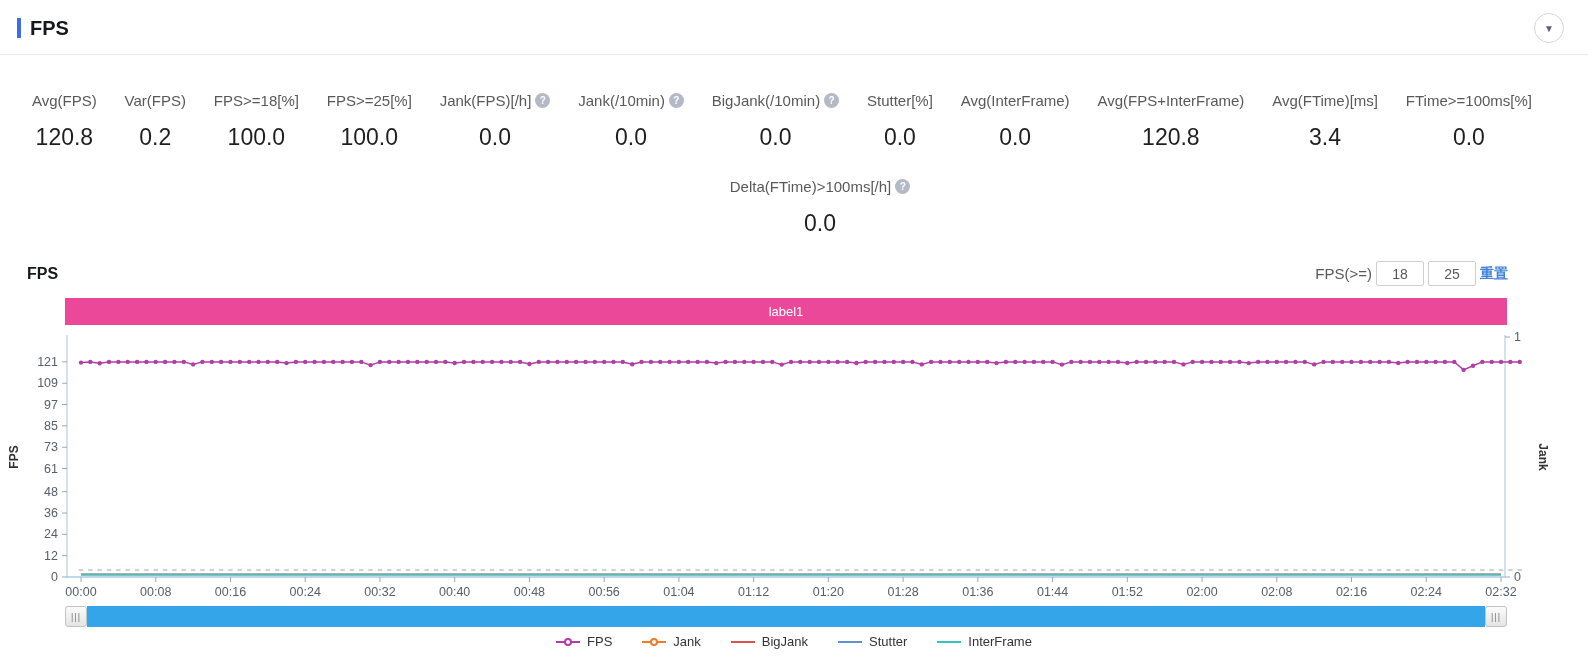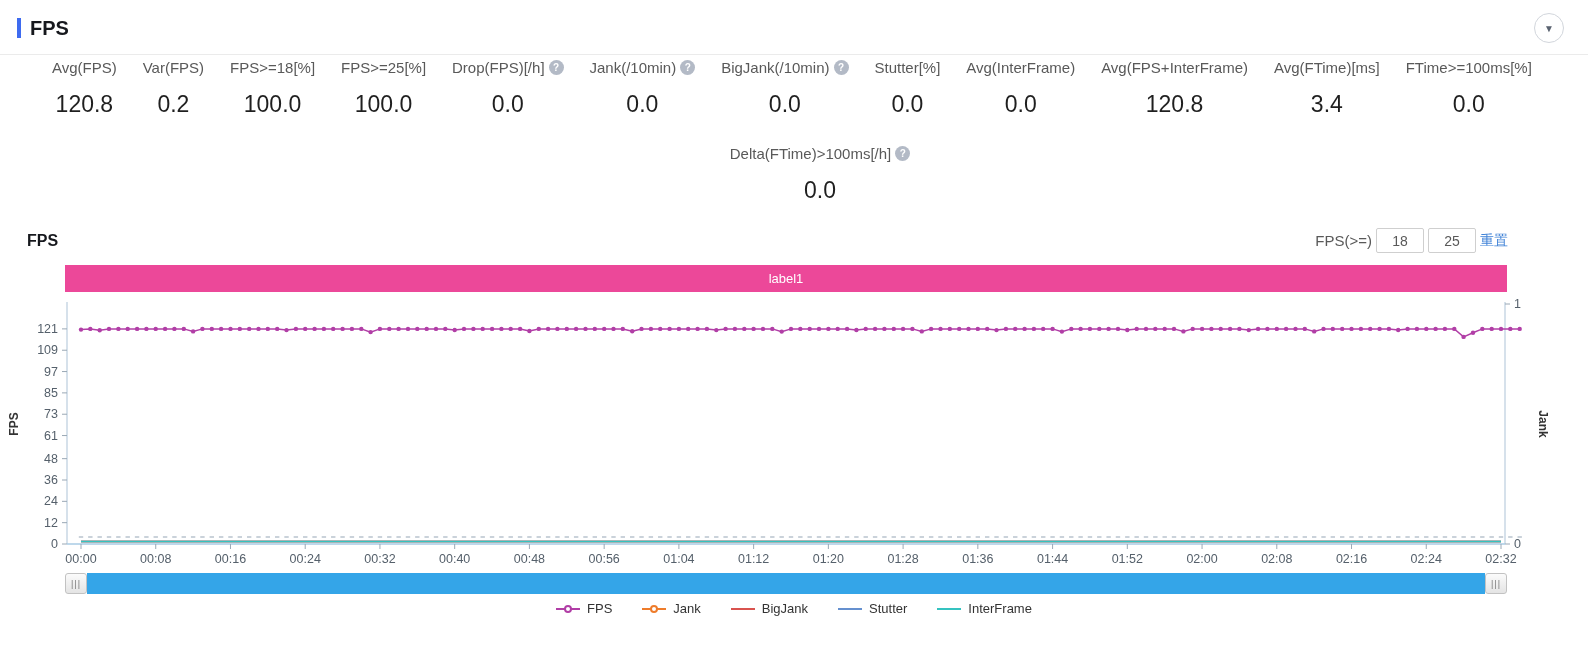--- a/index.html
+++ b/index.html
@@ -8,40 +8,40 @@
   
   .hdr { display:flex; justify-content:space-between; align-items:center;
     padding:13px 24px 11px 17px; border-bottom:1px solid #ebebeb; }
   .hdr-left { display:flex; align-items:center; }
   .accent-bar { width:4px; height:20px; background:#3e6bf0; margin-right:9px; }
   .hdr-title { font-size:20px; font-weight:bold; color:#16181d; }
   .collapse-btn { width:30px; height:30px; border:1px solid #d2d6dc; border-radius:50%;
     background:#fff; color:#5a6270; font-size:10px; display:flex; align-items:center;
     justify-content:center; cursor:pointer; }
   
-  .metrics-row1 { margin-top:4px; display:flex; justify-content:space-between;
-    padding:0 56px 0 52px; }
+  .metrics-row1 { margin-top:37px; display:flex; justify-content:space-between;
+    padding:0 56px 0 32px; }
   .metrics-row2 { margin-top:27px; padding-left:52px; }
   .metric { text-align:center; }
   .metric .mlabel { font-size:15px; color:#595959; display:flex; align-items:center;
     justify-content:center; gap:4px; white-space:nowrap; }
   .metric .mvalue { margin-top:15px; font-size:23px; font-weight:normal; color:#1f1f1f; }
   .help-ic { display:inline-block; width:15px; height:15px; border-radius:50%;
     background:#b3bac6; color:#fff; font-size:10px; font-weight:bold; line-height:15px;
     text-align:center; }
   
   .chart-hdr { margin-top:24px; display:flex; justify-content:space-between;
     align-items:center; padding:0 80px 0 27px; }
   .chart-title { font-size:16px; font-weight:bold; color:#16181d; }
   .chart-controls { display:flex; align-items:center; gap:4px; }
   .chart-controls .flabel { font-size:15px; color:#595959; }
   .chart-controls input { width:48px; height:25px; border:1px solid #cfcfcf;
     border-radius:2px; text-align:center; font-size:14px; color:#595959;
     font-family:"Liberation Sans", sans-serif; }
-  .reset-link { font-size:14px; color:#4183d7; text-decoration:none; cursor:pointer; }
+  .reset-link { font-size:14px; color:#4183d7; text-decoration:none; cursor:pointer;font-weight:bold; }
   
   .banner { margin:12px 81px 0 65px; height:27px; color:#fff; font-size:13px;
     display:flex; align-items:center; justify-content:center; }
   
   .chart-wrap { position:relative; margin-top:7px; }
   
   .scrollbar { margin:2px 81px 0 65px; height:21px; display:flex; }
   .sb-handle { width:22px; background:linear-gradient(#fbfbfb,#e4e4e4);
     border:1px solid #c2c2c2; border-radius:3px; color:#787878; font-size:9px;
     display:flex; align-items:center; justify-content:center; letter-spacing:1px;
@@ -84,21 +84,21 @@
       <div class="mvalue">100.0</div>
     </div>
     <div class="metric">
       <div class="mlabel">
         <span>FPS&gt;=25[%]</span>
       </div>
       <div class="mvalue">100.0</div>
     </div>
     <div class="metric">
       <div class="mlabel">
-        <span>Drop(FPS)[/h]</span>
+        <span>Jank(FPS)[/h]</span>
         <span class="help-ic">?</span>
       </div>
       <div class="mvalue">0.0</div>
     </div>
     <div class="metric">
       <div class="mlabel">
         <span>Jank(/10min)</span>
         <span class="help-ic">?</span>
       </div>
       <div class="mvalue">0.0</div>

